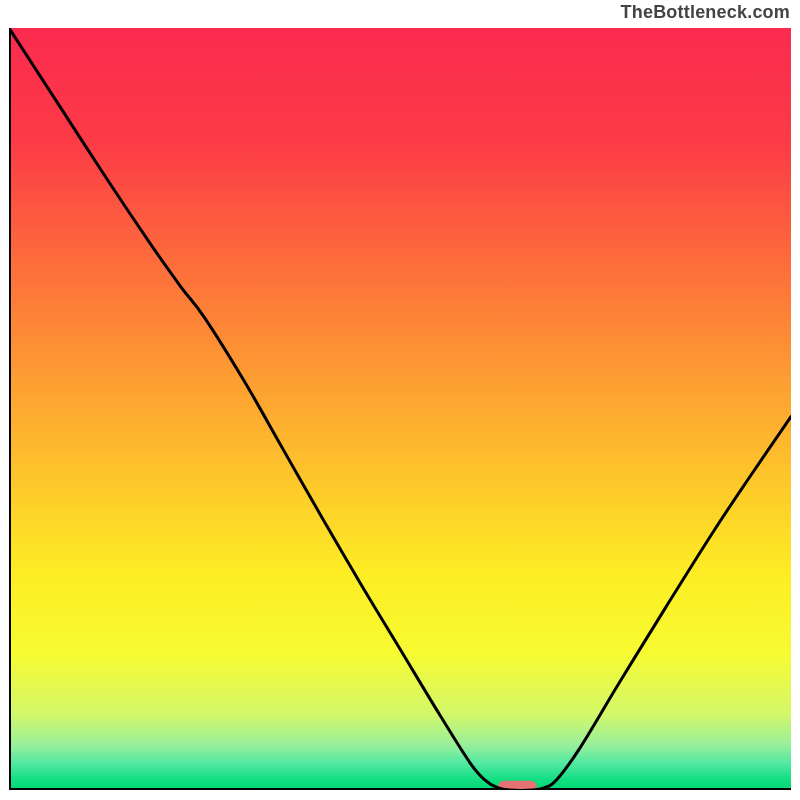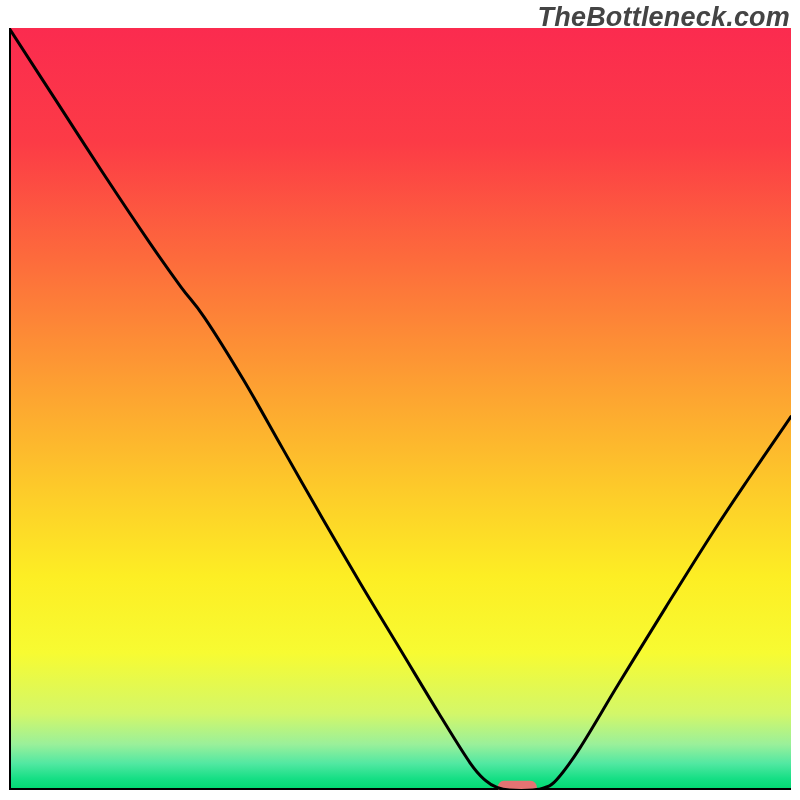--- a/index.html
+++ b/index.html
@@ -12,25 +12,24 @@
   }
   .container {
     position: relative;
     width: 800px;
     height: 800px;
   }
   .watermark {
     position: absolute;
     top: 2px;
     right: 10px;
-    font-size: 27px;
+    font-size: 18px;
     font-weight: bold;
     color: #444444;
     letter-spacing: 0.2px;
-    font-style: italic;
   }
   .plot {
     position: absolute;
     left: 9px;
     top: 28px;
     width: 782px;
     height: 762px;
   }
   svg {
     display: block;

